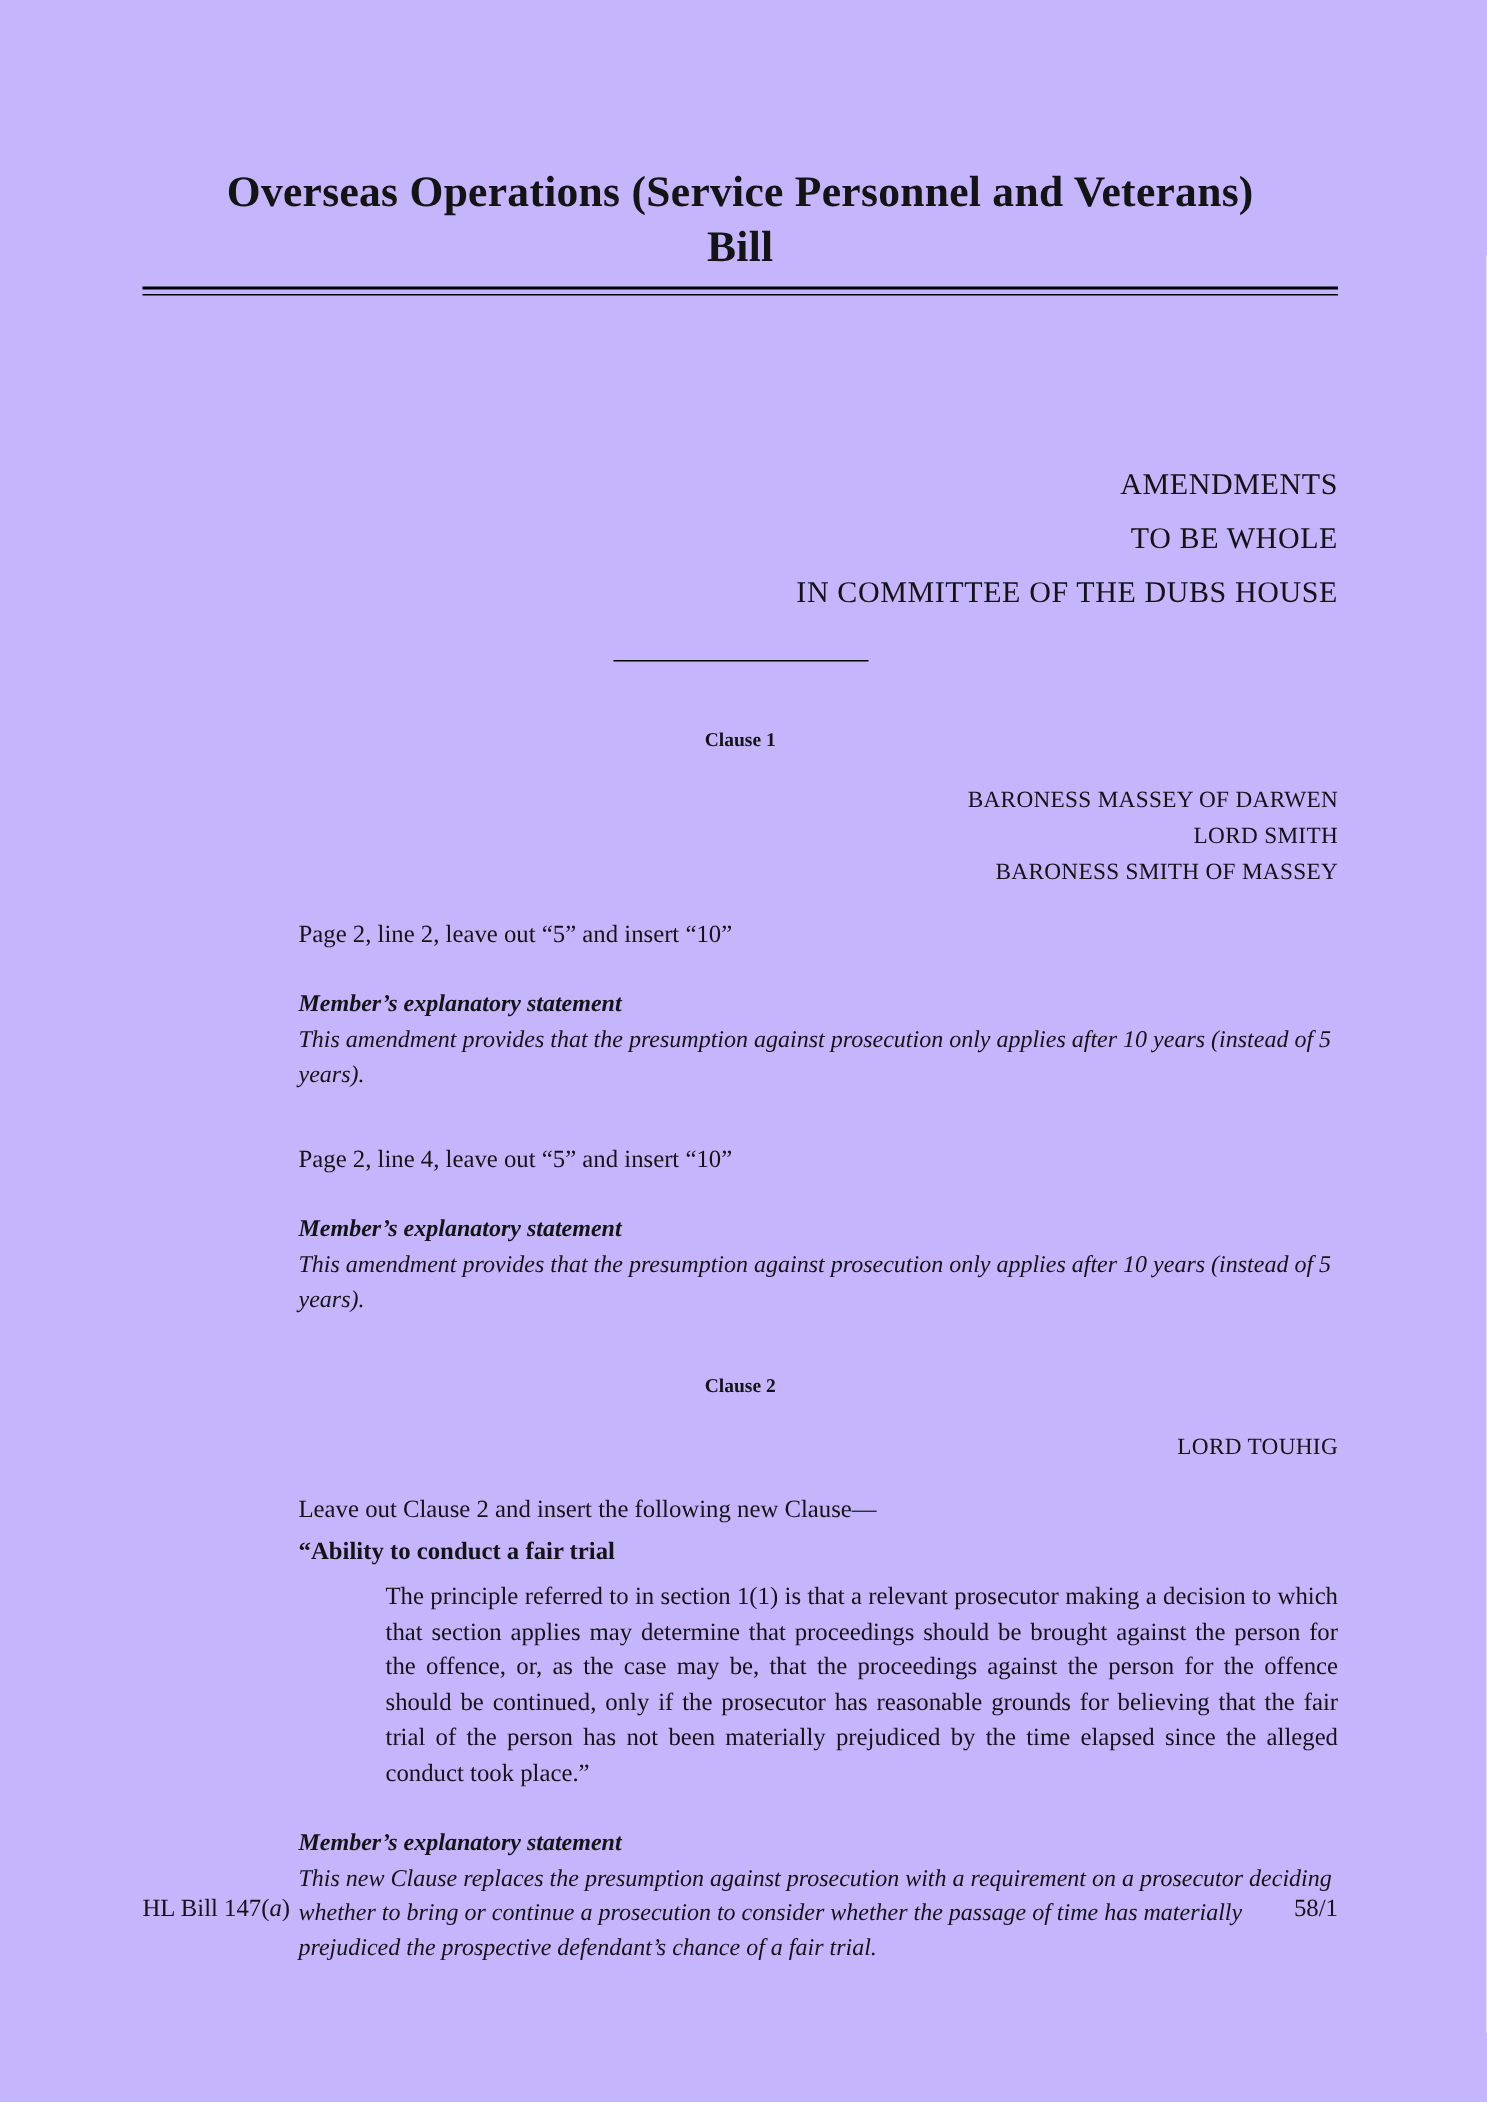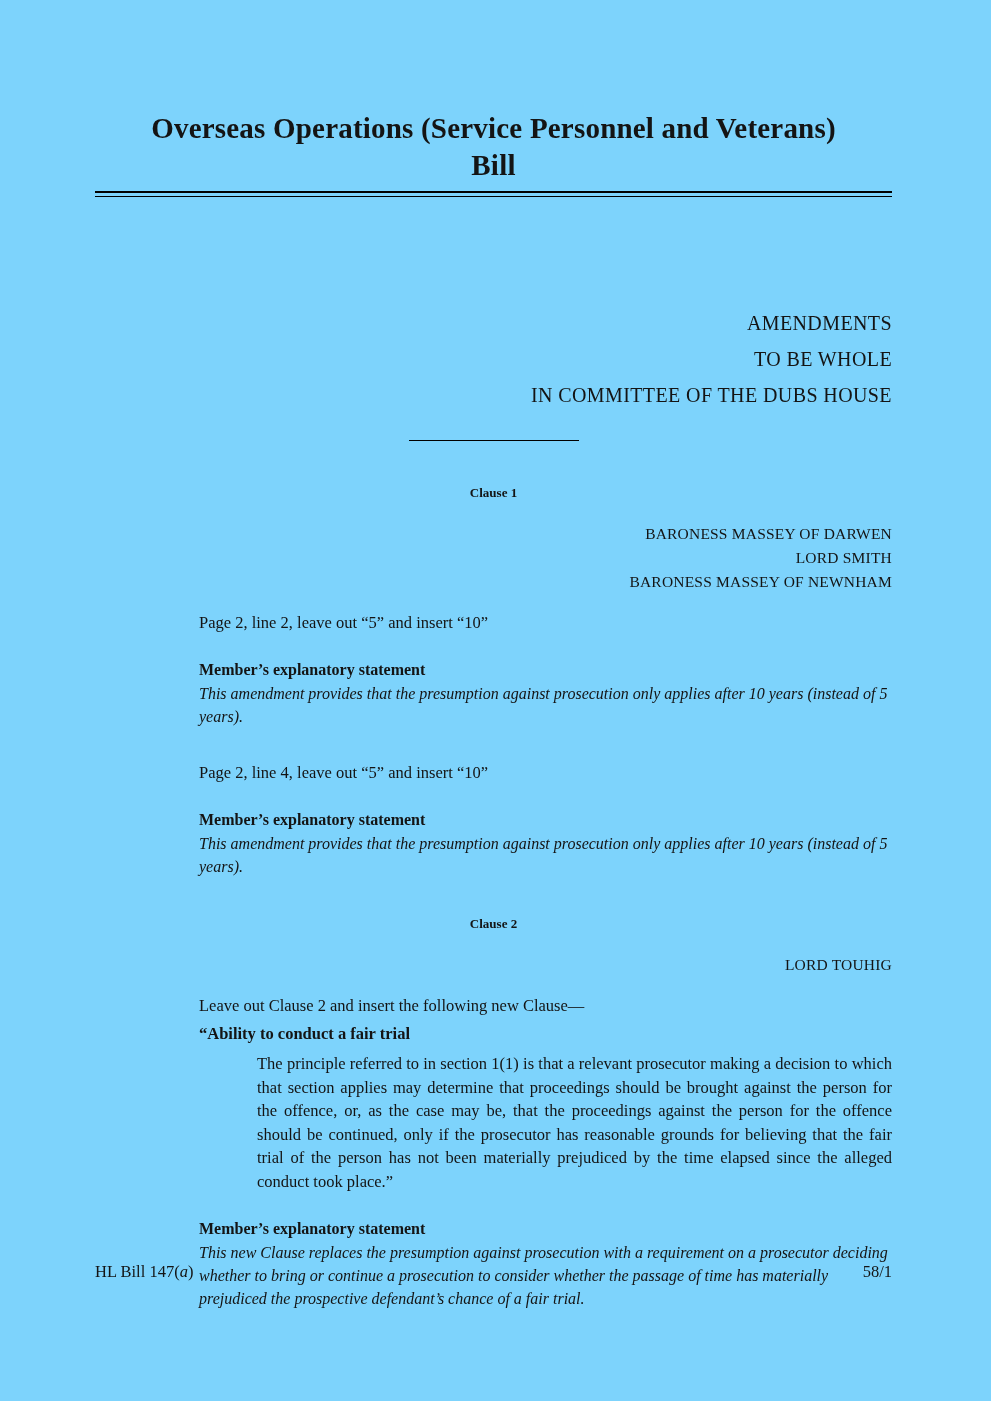--- a/index.html
+++ b/index.html
@@ -4,21 +4,21 @@
 <style>
   html, body {
     margin: 0;
     padding: 0;
     background: #ffffff;
   }
   .page {
     position: relative;
     width: 991px;
     height: 1401px;
-    background: #7dd3fc;
+    background: #c4b5fd;
     color: #141414;
     font-family: "Liberation Serif", "DejaVu Serif", serif;
     box-sizing: border-box;
     padding: 0 99px 0 95px;
     overflow: hidden;
   }
   .title {
     margin: 0;
     padding-top: 110px;
     text-align: center;
@@ -71,20 +71,21 @@
   }
   .instruction {
     margin: 17px 0 0 0;
   }
   .instruction.spaced {
     margin-top: 33px;
   }
   .expl-label {
     margin: 24px 0 0 0;
     font-weight: bold;
+    font-style: italic;
     font-size: 16px;
   }
   .expl-text {
     margin: 1px 0 0 0;
     font-style: italic;
     font-size: 16px;
     line-height: 23px;
     max-width: 702px;
   }
   .new-clause-title {
@@ -125,21 +126,21 @@
     <div class="sh-line">IN COMMITTEE OF THE DUBS HOUSE</div>
   </div>
 
   <hr class="short-rule">
 
   <div class="clause-heading">Clause 1</div>
 
   <div class="sponsors">
     <div>BARONESS MASSEY OF DARWEN</div>
     <div>LORD SMITH</div>
-    <div>BARONESS MASSEY OF NEWNHAM</div>
+    <div>BARONESS SMITH OF MASSEY</div>
   </div>
 
   <div class="content">
     <p class="instruction">Page 2, line 2, leave out “5” and insert “10”</p>
     <p class="expl-label">Member’s explanatory statement</p>
     <p class="expl-text">This amendment provides that the presumption against prosecution only applies after 10 years (instead of 5 years).</p>
 
     <p class="instruction spaced">Page 2, line 4, leave out “5” and insert “10”</p>
     <p class="expl-label">Member’s explanatory statement</p>
     <p class="expl-text">This amendment provides that the presumption against prosecution only applies after 10 years (instead of 5 years).</p>

